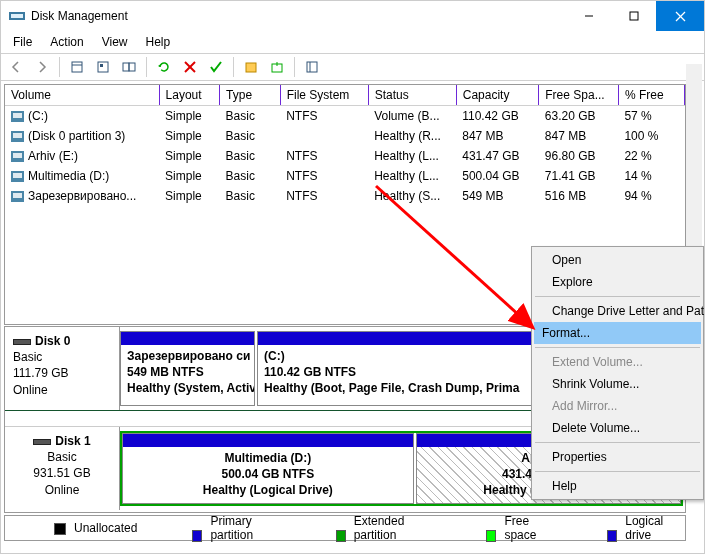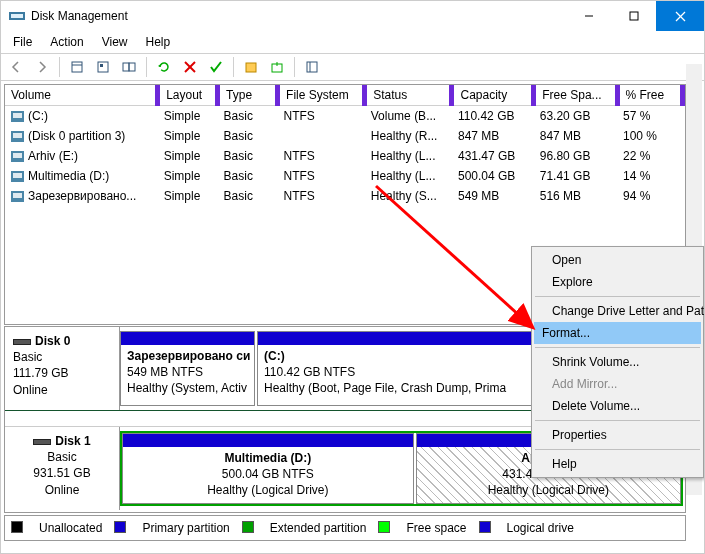--- a/index.html
+++ b/index.html
@@ -65,21 +65,21 @@
   .thead, .trow { display: table-row; }
   .th, .td {
     display: table-cell;
     padding: 3px 6px;
     white-space: nowrap;
     overflow: hidden;
     text-overflow: ellipsis;
   }
   .th {
     background: #fff;
-    border-right: 5px solid #6d28d9;
+    border-right: 1px solid #6d28d9;
     border-bottom: 1px solid #d0d0d0;
     font-weight: normal;
     text-align: left;
     position: relative;
   }
   .td .vicon { display:inline-block; width:13px; height:11px; background:#4a86a8; vertical-align:middle; margin-right:4px; position:relative;}
   .td .vicon::after { content:""; position:absolute; left:2px; top:2px; width:9px; height:5px; background:#dfeaf0;}
   .bottompanel {
     border: 1px solid #999;
     margin: 1px 18px 2px 3px;
@@ -107,20 +107,21 @@
     background: #fff;
     padding: 4px 0 4px 0;
   }
   .partition {
     border: 1px solid #888;
     margin-right: 2px;
     overflow: hidden;
     position: relative;
     display: flex;
     flex-direction: column;
+    font-weight: bold;
   }
   .partition .partbar {
     height: 13px;
   }
   .partition .parttext {
     padding: 3px 6px;
     line-height: 1.35;
     white-space: nowrap;
   }
   .bar-blue { background: #1000d0; }
@@ -130,21 +131,21 @@
   .d1wrap { flex:1; display:flex; border:2px solid #00a000; padding:0; margin-right:2px;}
   .legend {
     border: 1px solid #999;
     margin: 0 18px 3px 3px;
     padding: 4px 6px;
     display:flex;
     gap:12px;
     align-items:center;
     height: 26px;
   }
-  .lg { display:flex; align-items:flex-start; gap:16px;}
+  .lg { display:flex; align-items:flex-end; gap:8px;margin-left:43px;}
   .lgsw { width:12px; height:12px; border:1px solid #555;}
   .sb-v, .sb-h { background:#f0f0f0; position:absolute;}
   .sb-v { right:2px; width:16px; }
   
   .ctxmenu {
     position: absolute;
     left: 530px;
     top: 245px;
     width: 173px;
     background: #f0f0f0;
@@ -426,20 +427,21 @@
     </div>
 </div>
 
 <div class="ctxmenu">
   <div class="ctxitem">Open</div>
   <div class="ctxitem">Explore</div>
   <div class="ctxsep"></div>
   <div class="ctxitem">Change Drive Letter and Paths...</div>
   <div class="ctxitem hl">Format...</div>
   <div class="ctxsep"></div>
+  <div class="ctxitem disabled">Extend Volume...</div>
   <div class="ctxitem">Shrink Volume...</div>
   <div class="ctxitem disabled">Add Mirror...</div>
   <div class="ctxitem">Delete Volume...</div>
   <div class="ctxsep"></div>
   <div class="ctxitem">Properties</div>
   <div class="ctxsep"></div>
   <div class="ctxitem">Help</div>
 </div>
 
 <svg class="arrow" width="190" height="165">

